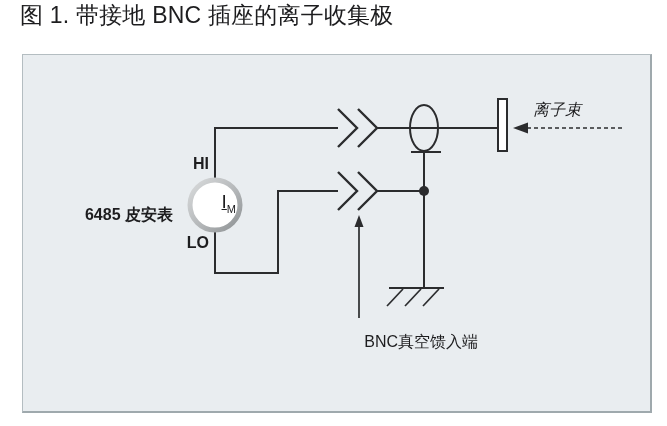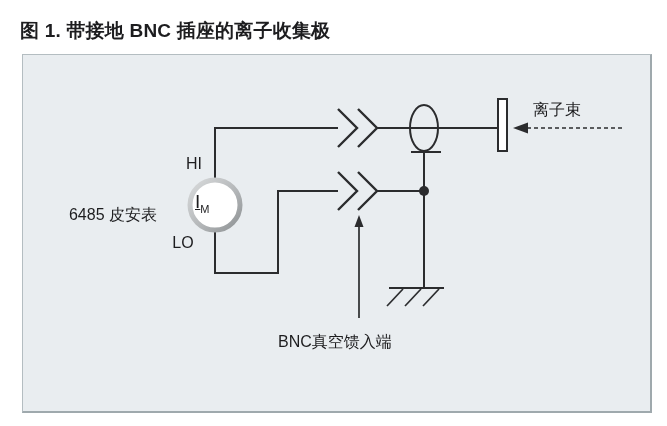--- a/index.html
+++ b/index.html
@@ -6,22 +6,22 @@
     --panel-bg:#e9edf0;
     --panel-border:#b4bdc1;
     --panel-border-dark:#9fa9ad;
     --line:#2b2c2e;
     --text:#1d1d1f;
   }
   *{margin:0;padding:0;box-sizing:border-box;}
   html,body{width:667px;height:426px;background:#ffffff;overflow:hidden;}
   body{font-family:"Liberation Sans","DejaVu Sans",sans-serif;color:var(--text);position:relative;}
   .figure-title{
-    position:absolute;left:20px;top:18px;
-    font-size:19px;font-weight:bold;letter-spacing:0.2px;
+    position:absolute;left:20px;top:0;
+    font-size:23px;font-weight:normal;letter-spacing:0.2px;
     white-space:nowrap;
   }
   .panel{
     position:absolute;left:22px;top:54px;width:630px;height:359px;
     background:var(--panel-bg);
     border:1px solid var(--panel-border);
     border-right:2px solid var(--panel-border-dark);
     border-bottom:2px solid var(--panel-border-dark);
   }
   .panel svg{position:absolute;left:0;top:0;}
@@ -29,24 +29,24 @@
   .thinline{stroke:var(--line);stroke-width:1.7;fill:none;}
   .chev{stroke:var(--line);stroke-width:2.4;fill:none;stroke-linejoin:miter;}
   .soliddot{fill:var(--line);stroke:none;}
   .arrowhead{fill:var(--line);stroke:none;}
   .plate{fill:#ffffff;stroke:var(--line);stroke-width:2;}
   .dashed{stroke:var(--line);stroke-width:1.7;fill:none;stroke-dasharray:4 3;}
   .lbl{
     position:absolute;font-size:16px;color:var(--text);line-height:1.25;
     white-space:nowrap;
   }
-  .lbl-right{text-align:center;}
-  .lbl-center{text-align:left;white-space:normal;}
+  .lbl-right{text-align:right;font-weight:bold;}
+  .lbl-center{text-align:right;white-space:normal;}
   .meter-symbol{
-    position:absolute;left:172px;top:136px;width:41px;text-align:left;
+    position:absolute;left:172px;top:136px;width:41px;text-align:right;
     font-size:19px;color:var(--text);text-decoration:underline;
   }
   .meter-symbol sub{font-size:11px;}
 </style>
 </head>
 <body>
 
 <div class="figure-title">图 1. 带接地 BNC 插座的离子收集极</div>
 
 <div class="panel">
@@ -97,19 +97,19 @@
     <g>
       <line class="thinline" x1="336" y1="170" x2="336" y2="263"></line>
       <polygon class="arrowhead" points="336,160 331.5,172 340.5,172"></polygon>
     </g>
 
     <circle cx="192" cy="150" r="25" fill="#ffffff" stroke="url(#ringGrad)" stroke-width="5"></circle>
   </svg>
 
   <div class="lbl lbl-right" style="left:30px;top:150px;width:120px;">6485 皮安表</div>
   <div class="lbl lbl-right" style="left:156px;top:99px;width:30px;">HI</div>
-  <div class="lbl lbl-right" style="left:144px;top:178px;width:32px;">LO</div>
+  <div class="lbl lbl-right" style="left:154px;top:178px;width:32px;">LO</div>
   <div class="meter-symbol"><span>I</span><sub>M</sub></div>
-  <div class="lbl" style="left:510px;top:45px;">离子束</div>
+  <div class="lbl" style="left:510px;top:45px;font-style:italic;">离子束</div>
   <div class="lbl lbl-center" style="left:255px;top:277px;width:200px;">
     <div>BNC真空馈入端</div>
   </div>
 </div>
 
 </body></html>

